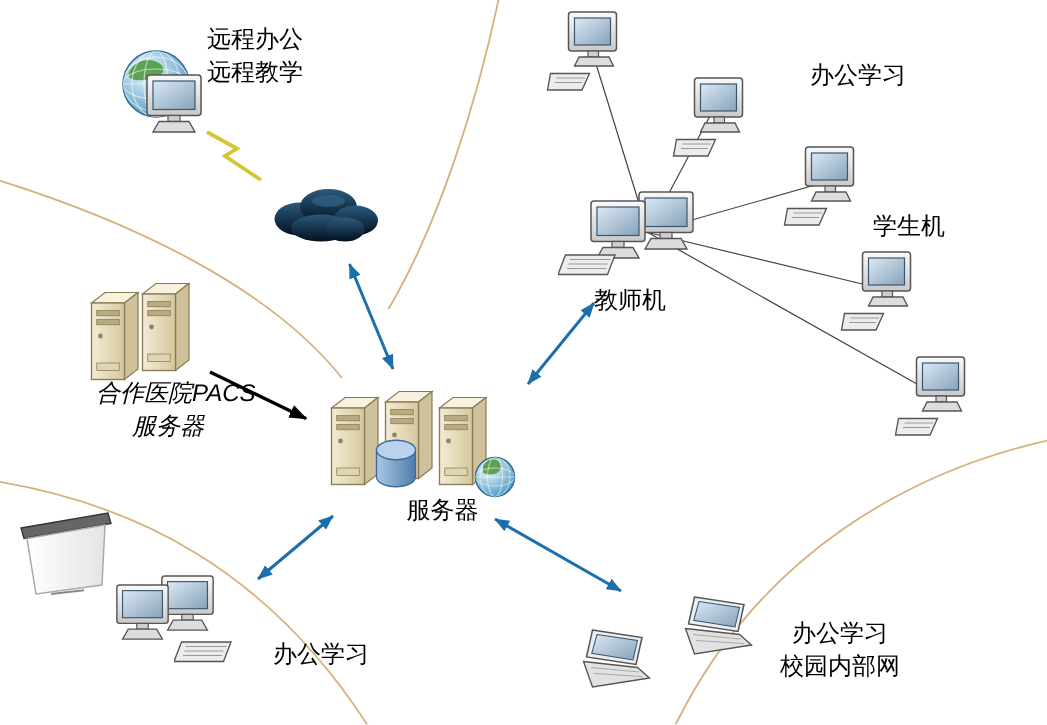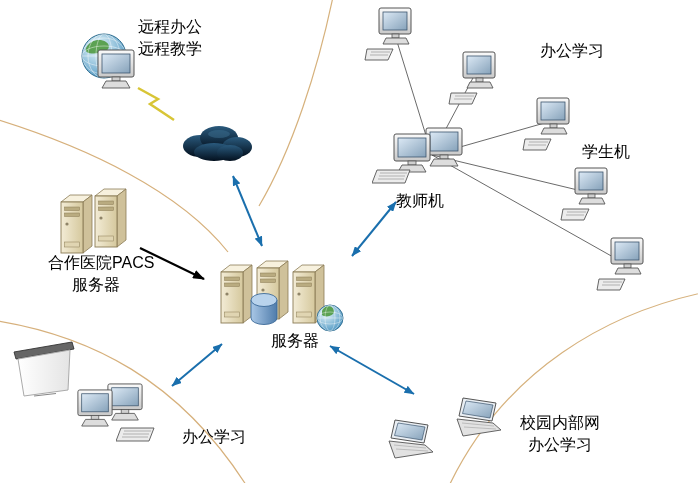--- a/index.html
+++ b/index.html
@@ -218,29 +218,29 @@
   <div>远程办公</div>
   <div>远程教学</div>
 </div>
 
 <div class="lbl" style="left:540px;top:40px;">办公学习</div>
 
 <div class="lbl" style="left:582px;top:141px;">学生机</div>
 
 <div class="lbl" style="left:396px;top:190px;text-align:right;">教师机</div>
 
-<div class="lbl center" style="left:48px;top:252px;width:96px;">
+<div class="lbl center" style="left:64px;top:252px;width:96px;font-style:italic;">
   <div>合作医院PACS</div>
   <div>服务器</div>
 </div>
 
 <div class="lbl center" style="left:240px;top:330px;width:110px;">
   <div>服务器</div>
 </div>
 
 <div class="lbl" style="left:182px;top:426px;">办公学习</div>
 
 <div class="lbl center" style="left:518px;top:412px;width:84px;">
+  <div>办公学习</div>
   <div>校园内部网</div>
-  <div>办公学习</div>
 </div>
 
 </div>
 
 </body></html>

